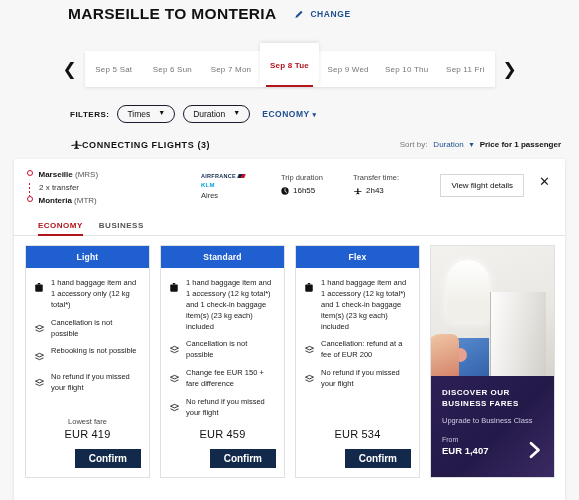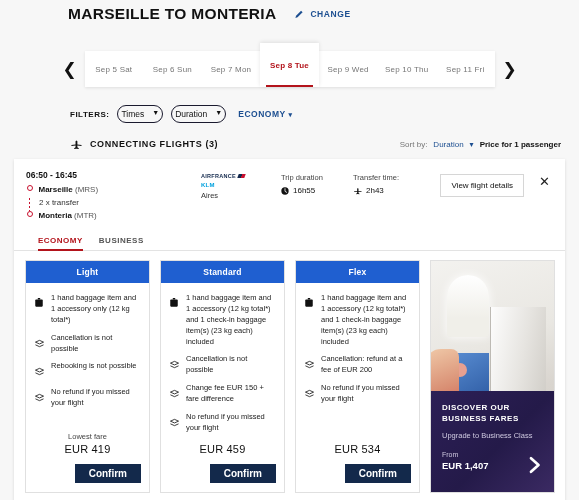--- a/index.html
+++ b/index.html
@@ -41,31 +41,31 @@
   }
   .date-cell.active::after {
     content: ""; position: absolute; left: 6px; right: 6px; bottom: 0; height: 2.5px; background: #b3131b;
   }
 
   
   .filters-row { display: flex; align-items: center; gap: 8px; padding: 18px 0 0 70px; }
   .filters-label { font-size: 8px; font-weight: bold; letter-spacing: .5px; color: #111; }
   .pill {
     display: flex; align-items: flex-start; gap: 8px; border: 1px solid #1a1a2e; border-radius: 13px;
-    padding: 3px 3px; font-size: 8.5px; color: #111; cursor: pointer; background: #f7f7f7;
+    padding: 3px 9px; font-size: 8.5px; color: #111; cursor: pointer; background: #f7f7f7;
   }
   .pill .chev { font-size: 7px; }
   .economy-link { font-size: 8.5px; font-weight: bold; color: #1d4f91; letter-spacing: .5px; cursor: pointer; margin-left: 4px; }
   .economy-link .caret { font-size: 7px; }
 
   
   .connect-row {
     display: flex; align-items: center; padding: 16px 18px 0 70px;
   }
-  .connect-left { display: flex; gap: 8px; }
+  .connect-left { display: flex; align-items: center; gap: 0; }
   .connect-title { font-size: 9px; font-weight: bold; letter-spacing: .6px; color: #111; }
   .connect-right { margin-left: auto; display: flex; align-items: center; gap: 6px; font-size: 8px; }
   .sort-label { color: #767676; }
   .sort-value { color: #1d4f91; cursor: pointer; }
   .price-note { font-weight: bold; color: #111; }
 
   
   .result-card {
     margin: 9px 14px 0 14px; background: #fff; box-shadow: 0 1px 3px rgba(0,0,0,.13);
     height: 432px; position: relative;
@@ -223,21 +223,20 @@
     <span class="sort-value">Duration</span>
     <span class="sort-value">▾</span>
     <span class="price-note">Price for 1 passenger</span>
   </div>
 </div>
 
 <div class="result-card">
 
   <div class="summary">
     <div class="itinerary">
-      <div class="times">06:50 - 16:45</div>
       <div class="leg">
         <span class="dot"></span>
         <span class="city"><b>Marseille</b> <span>(MRS)</span></span>
       </div>
       <div class="leg">
         <span class="connector">
             <span class="connector-line"></span>
           </span>
         <span class="transfer-text">2 x transfer</span>
       </div>

